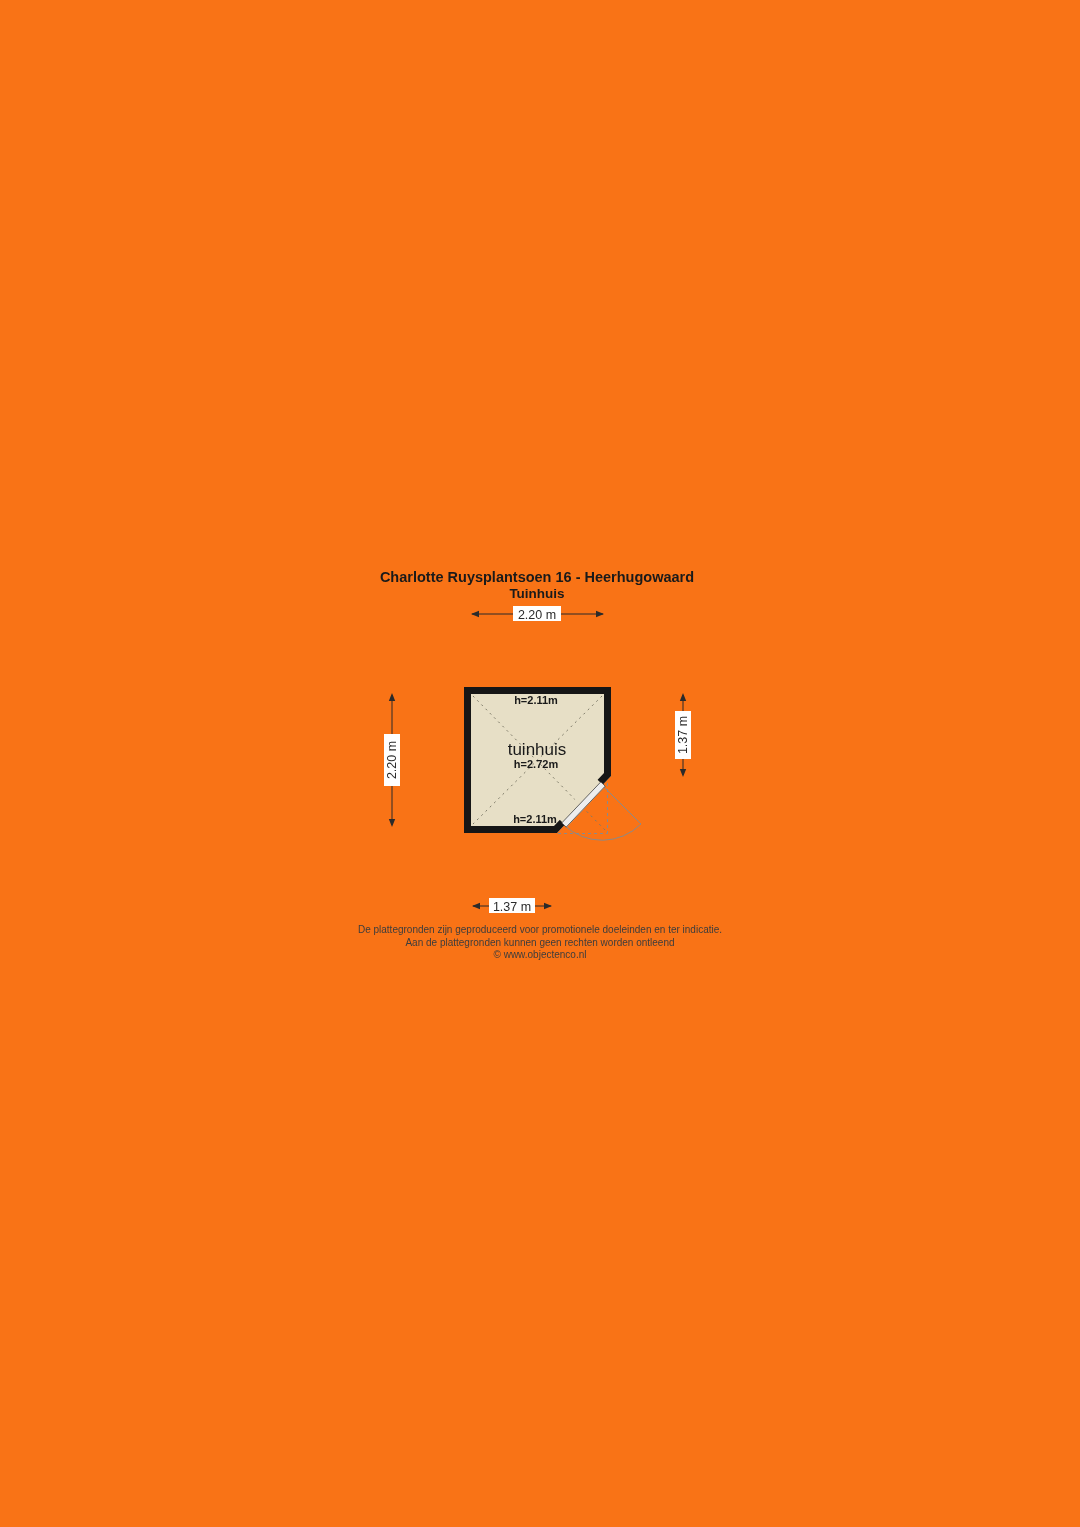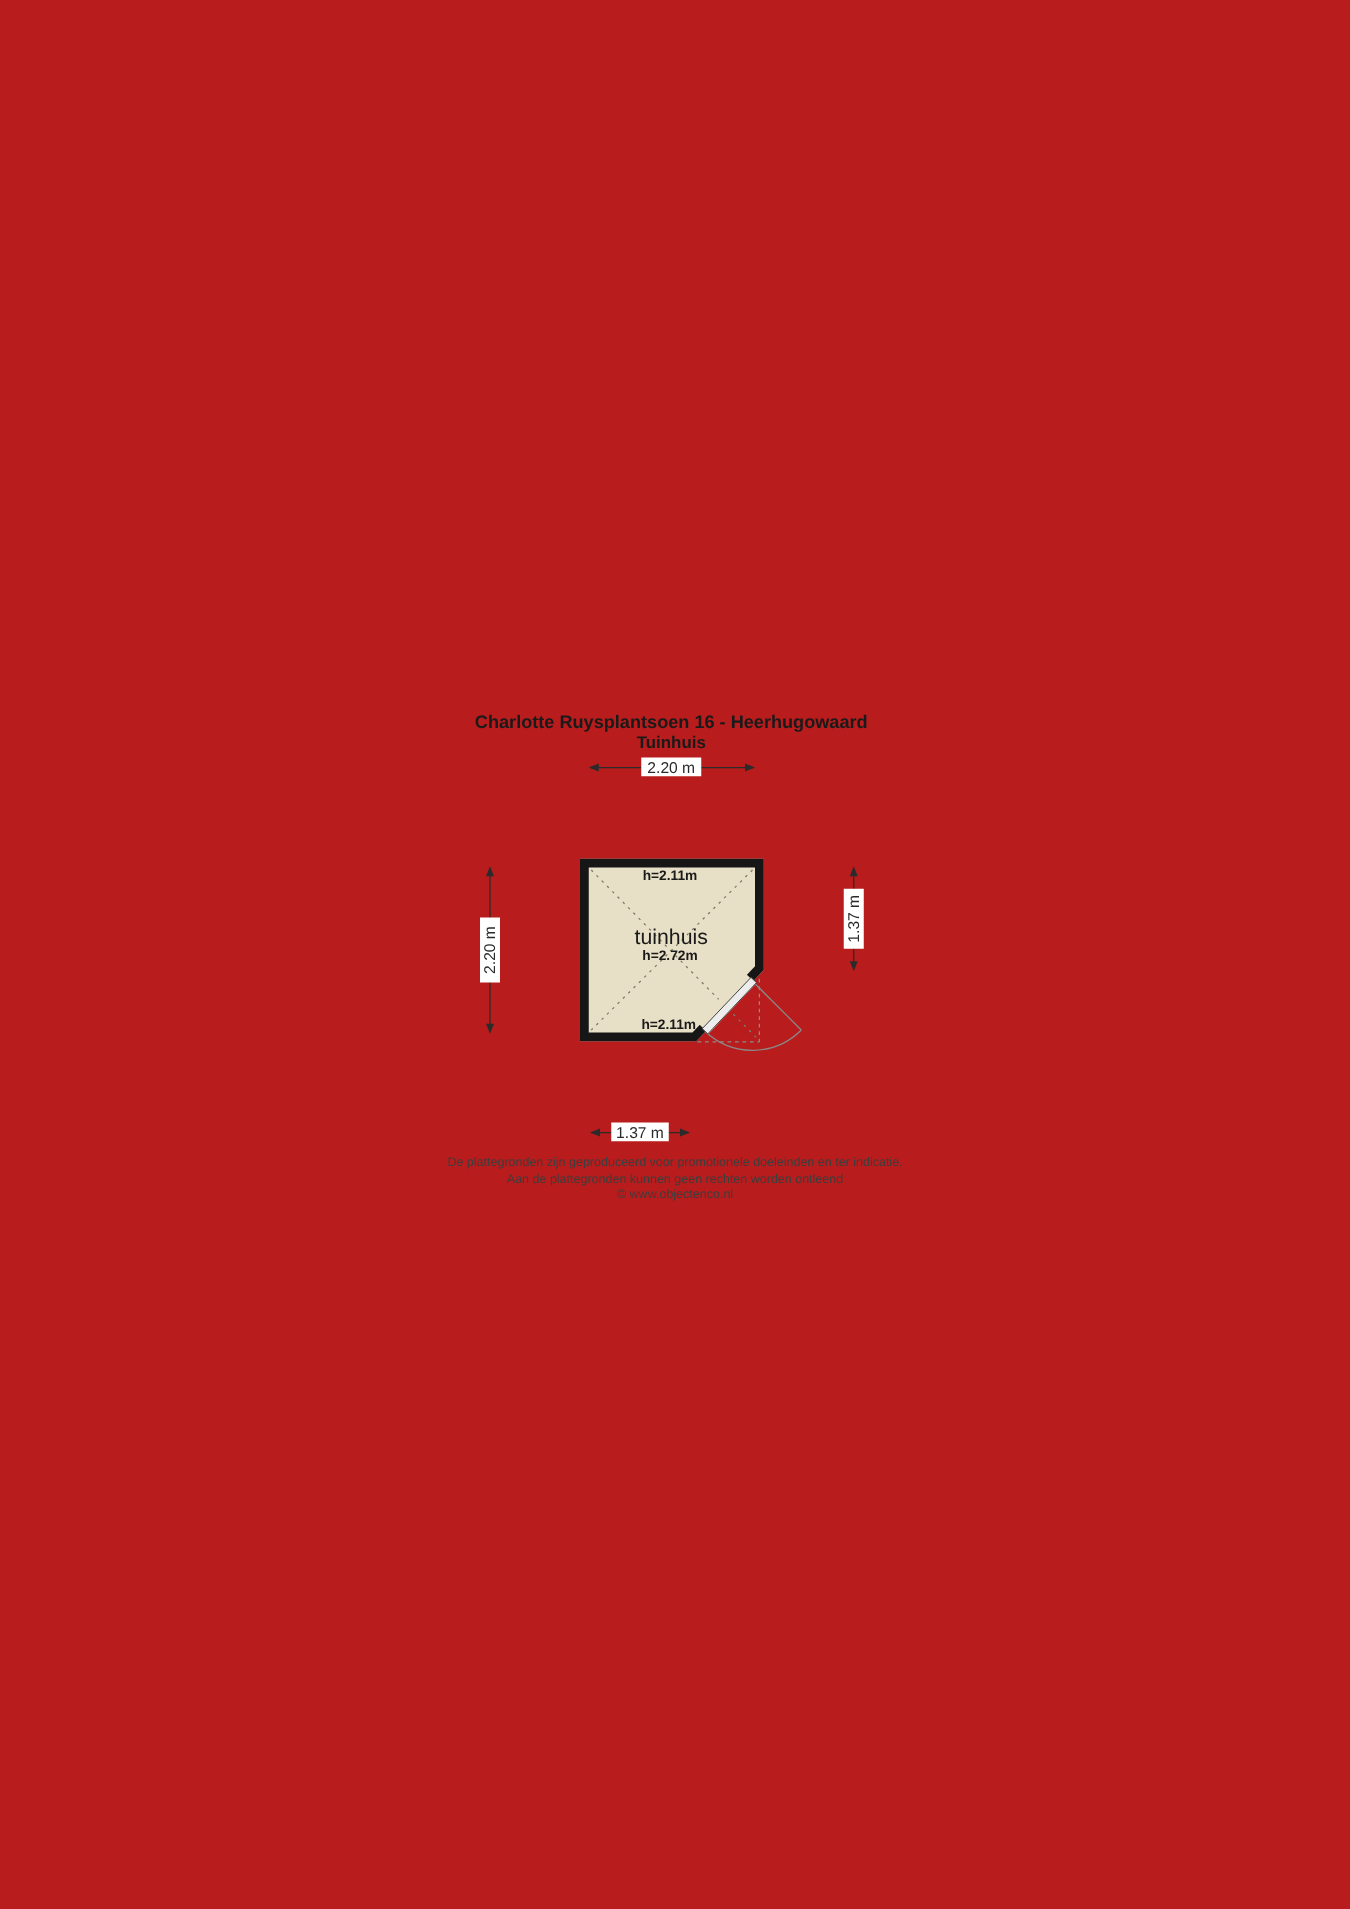--- a/index.html
+++ b/index.html
@@ -8,21 +8,21 @@
     background: #ffffff;
     width: 1080px;
     height: 1527px;
     overflow: hidden;
     font-family: "Liberation Sans", sans-serif;
   }
   .page {
     position: relative;
     width: 1080px;
     height: 1527px;
-    background: #b91c1c;
+    background: #f97316;
     text-align: right;
   }
   svg { position: absolute; left: 0; top: 0; }
   svg text {
     font-family: "Liberation Sans", sans-serif;
     fill: #1a1a1a;
   }
   .t-title1 { font-size: 14.5px; font-weight: bold; text-anchor: middle; }
   .t-title2 { font-size: 13.5px; font-weight: bold; text-anchor: middle; }
   .t-dim    { font-size: 12.5px; text-anchor: middle; fill: #2b2b2b; }

